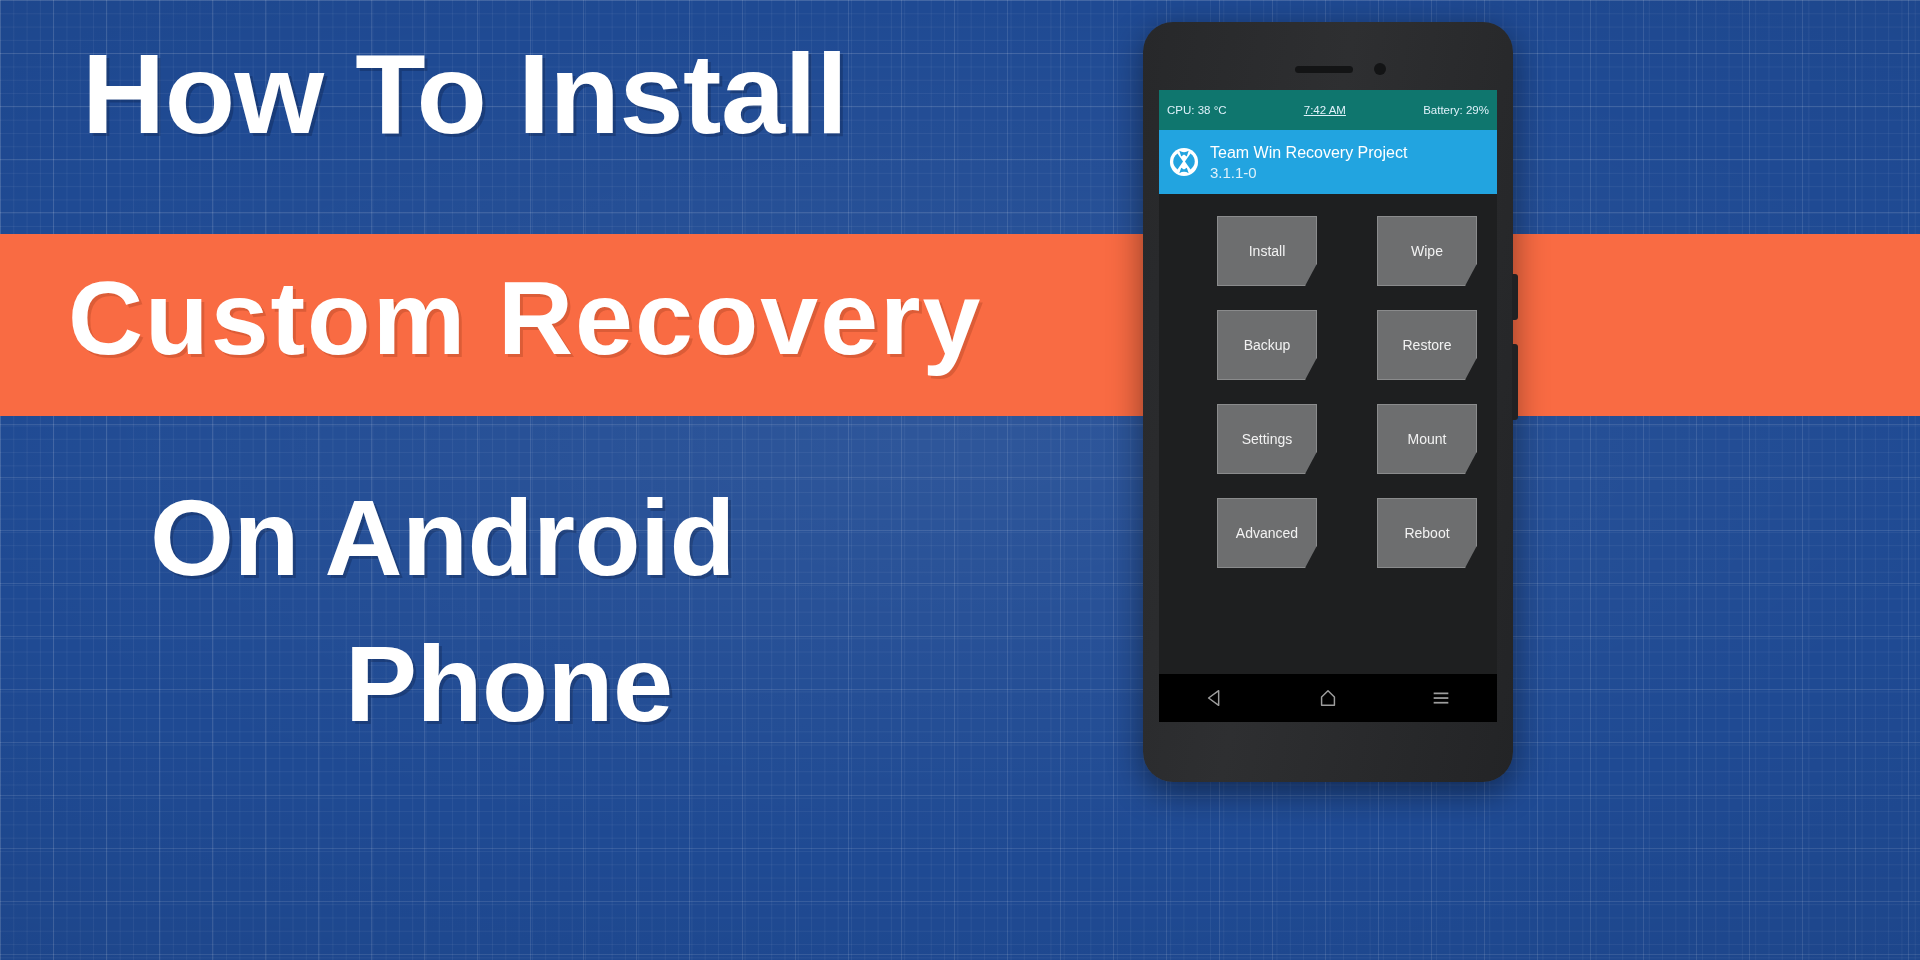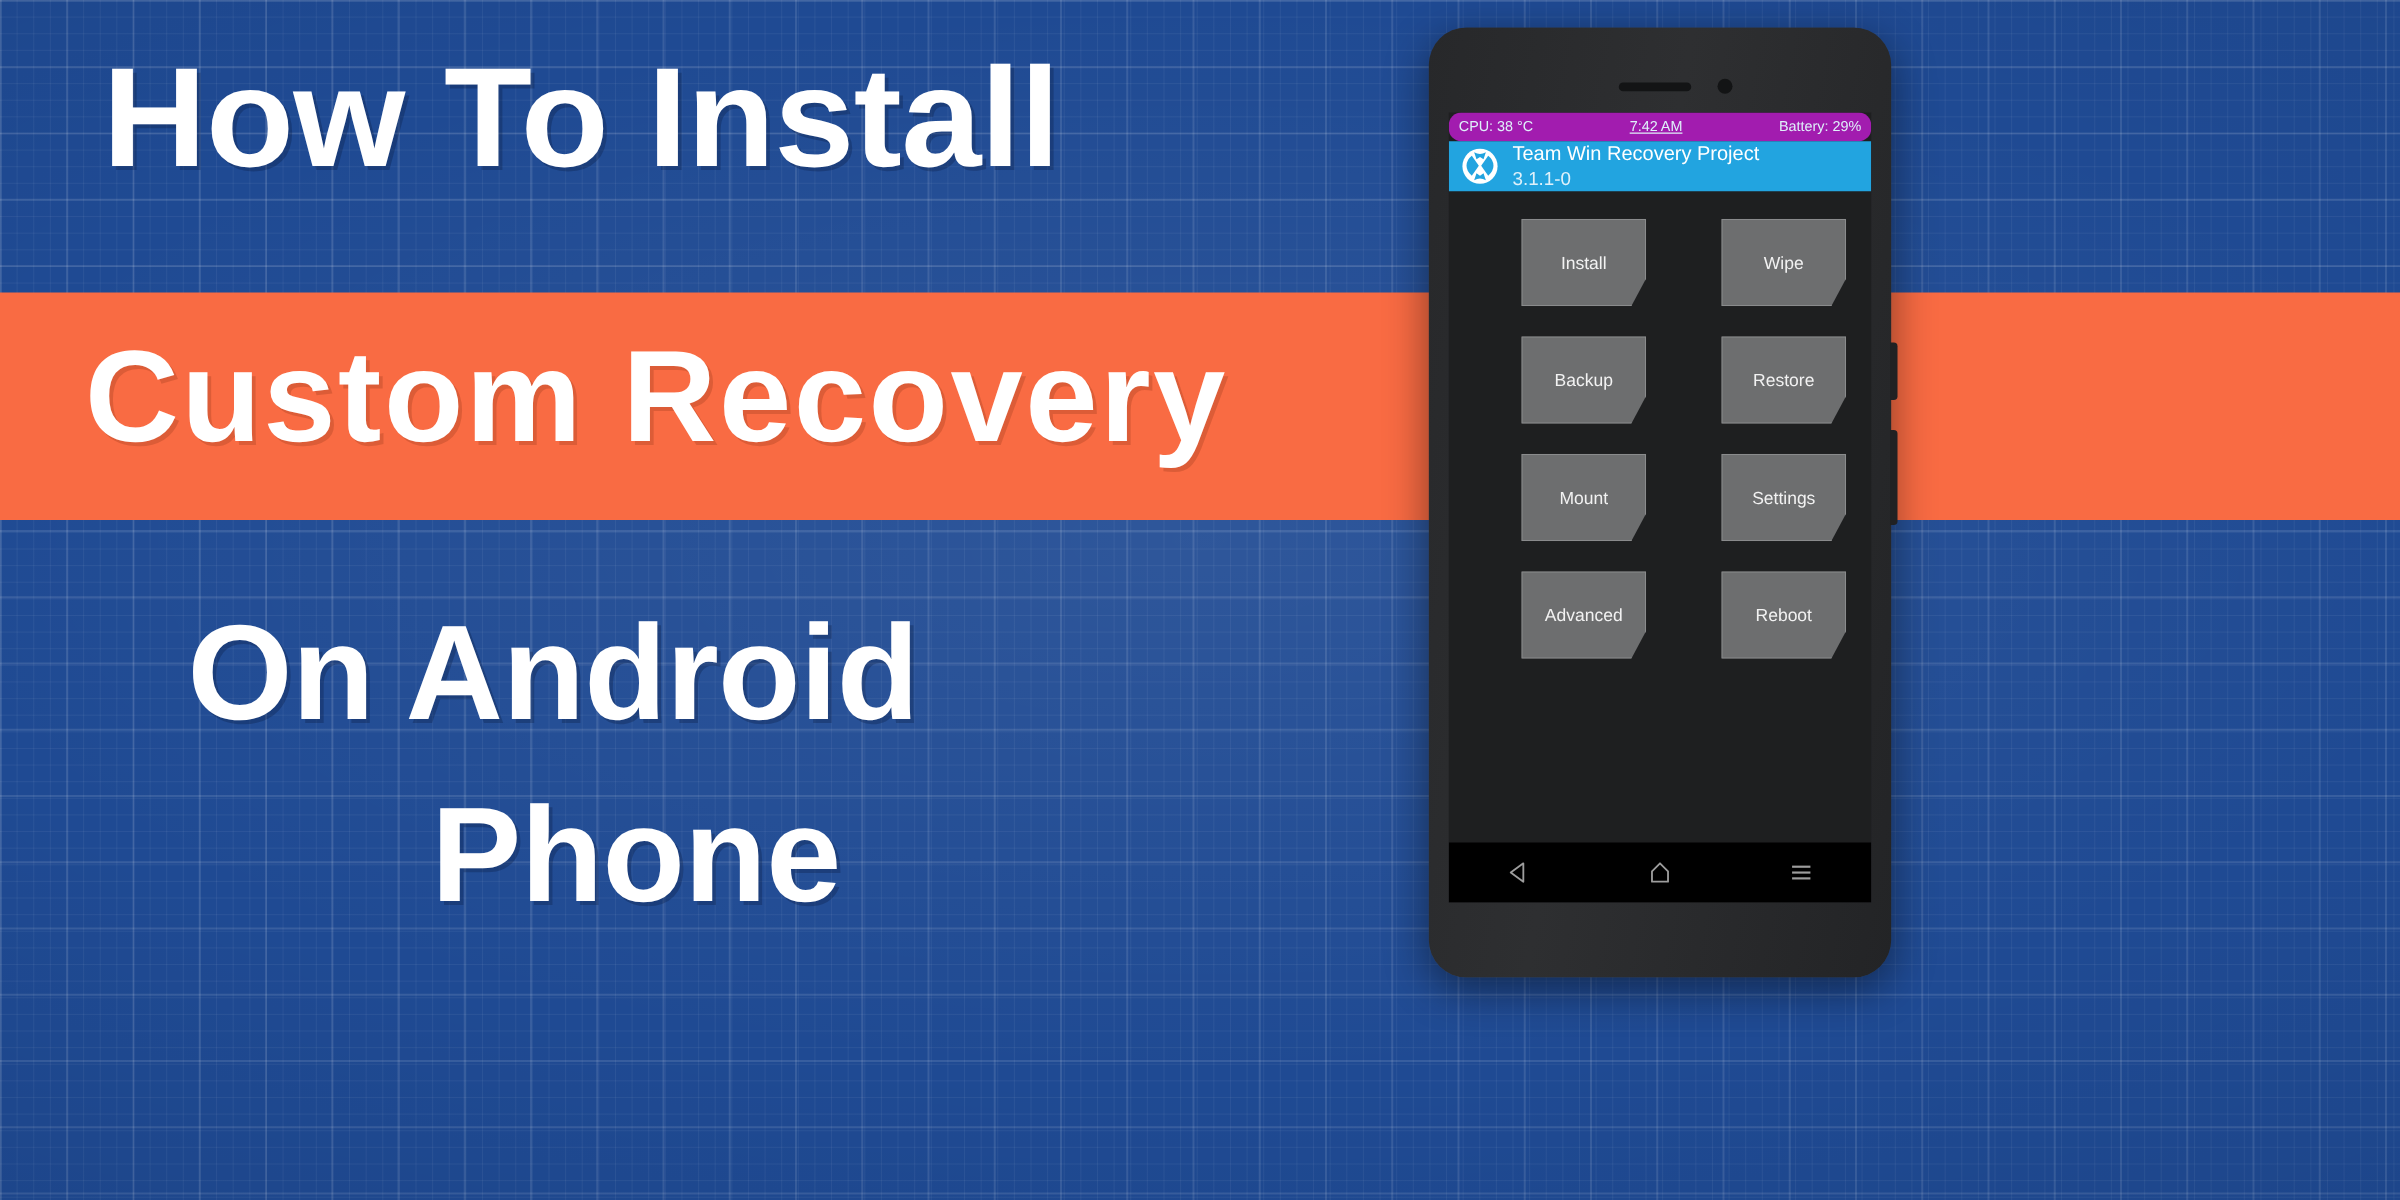--- a/index.html
+++ b/index.html
@@ -107,33 +107,33 @@
   #phone-screen {
     position:absolute;
     left:16px; top:68px;
     width:338px; height:632px;
     background:#1e1f20;
     overflow:hidden;
   }
 
   
   #status-bar {
-    height:23px;
-    background:#a21caf;
+    height:40px;
+    background:#0f766e;
     display:flex; align-items:center;
     padding:0 8px;
-    color:#dff1fa; font-size:11.5px;border-radius:10px;
+    color:#dff1fa; font-size:11.5px;
   }
   #status-cpu { flex:0 0 auto; }
   #status-time { flex:1 1 auto; text-align:center;text-decoration:underline; }
   #status-battery { flex:0 0 auto; }
 
   
   #app-header {
-    height:40px;
+    height:64px;
     background:#22a4e0;
     display:flex; align-items:center;
     padding:0 10px;
     gap:11px;
   }
   #twrp-logo { flex:0 0 auto; width:30px; height:30px; display:block; }
   #app-header-text { display:flex; flex-direction:column; gap:2px; }
   #app-title { color:#ffffff; font-size:16px; }
   #app-version { color:#dff1fa; font-size:15px; }
 
@@ -207,22 +207,22 @@
         <div id="app-title">Team Win Recovery Project</div>
         <div id="app-version">3.1.1-0</div>
       </div>
     </div>
 
     <div id="button-grid">
       <div class="twrp-button">Install</div>
       <div class="twrp-button">Wipe</div>
       <div class="twrp-button">Backup</div>
       <div class="twrp-button">Restore</div>
+      <div class="twrp-button">Settings</div>
       <div class="twrp-button">Mount</div>
-      <div class="twrp-button">Settings</div>
       <div class="twrp-button">Advanced</div>
       <div class="twrp-button">Reboot</div>
     </div>
 
     <div id="nav-bar">
       <svg class="nav-icon" viewBox="0 0 24 24">
         <path d="M16 4 L5 12 L16 20 Z" fill="none" stroke="#dadada" stroke-width="1.6" stroke-linejoin="round"></path>
       </svg>
       <svg class="nav-icon" viewBox="0 0 24 24">
         <path d="M5 20 L5 11 L12 4 L19 11 L19 20 Z" fill="none" stroke="#dadada" stroke-width="1.6" stroke-linejoin="round"></path>

